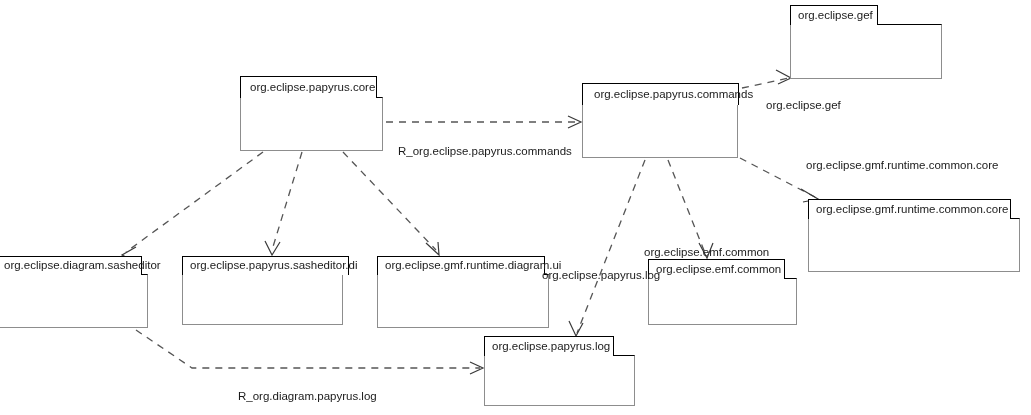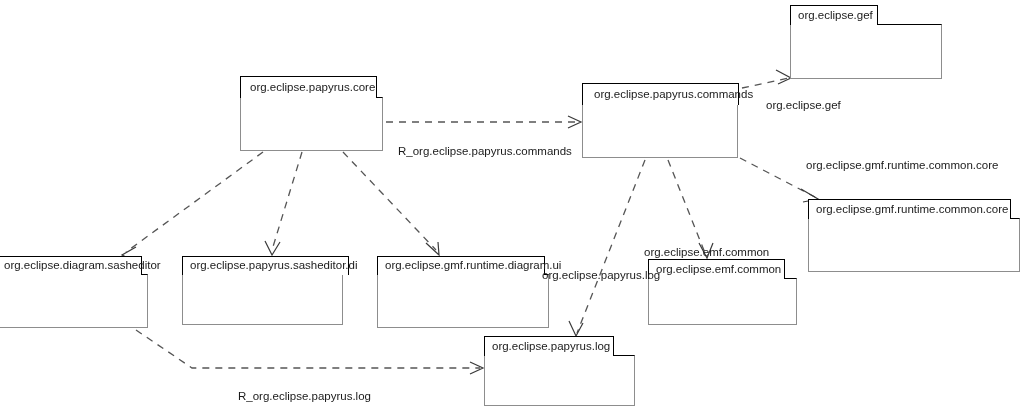--- a/index.html
+++ b/index.html
@@ -191,15 +191,15 @@
     <div class="pkg-tab" style="left:484px; top:336px; width:130px; height:20px;">
       <span>org.eclipse.papyrus.log</span>
     </div>
   </div>
 
   <div class="edge-label" style="left:398px; top:146px;">R_org.eclipse.papyrus.commands</div>
   <div class="edge-label" style="left:766px; top:100px;">org.eclipse.gef</div>
   <div class="edge-label" style="left:806px; top:160px;">org.eclipse.gmf.runtime.common.core</div>
   <div class="edge-label" style="left:644px; top:247px;">org.eclipse.emf.common</div>
   <div class="edge-label" style="left:542px; top:270px;">org.eclipse.papyrus.log</div>
-  <div class="edge-label" style="left:238px; top:391px;">R_org.eclipse.papyrus.log</div>
+  <div class="edge-label" style="left:238px; top:391px;">R_org.diagram.papyrus.log</div>
 
 </div>
 
 </body></html>

